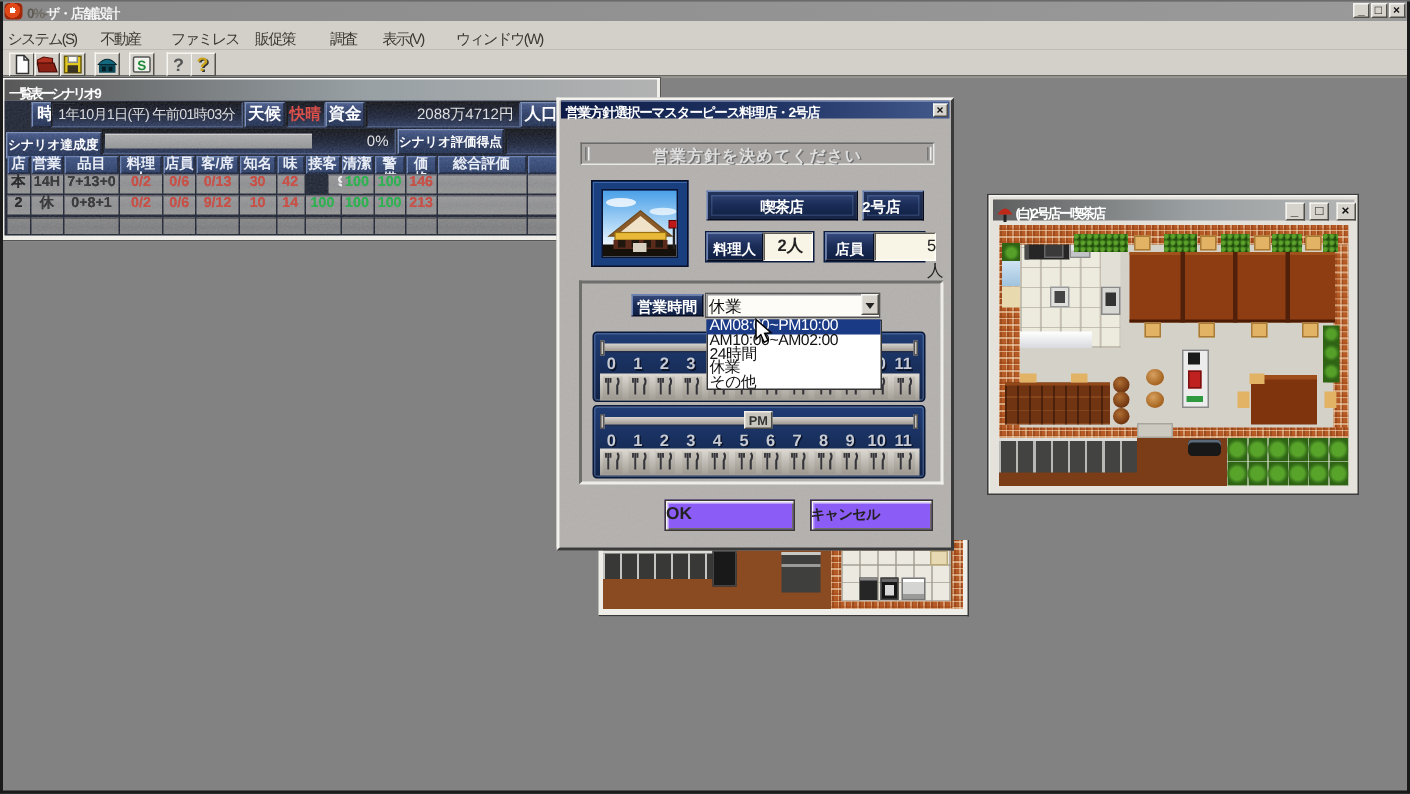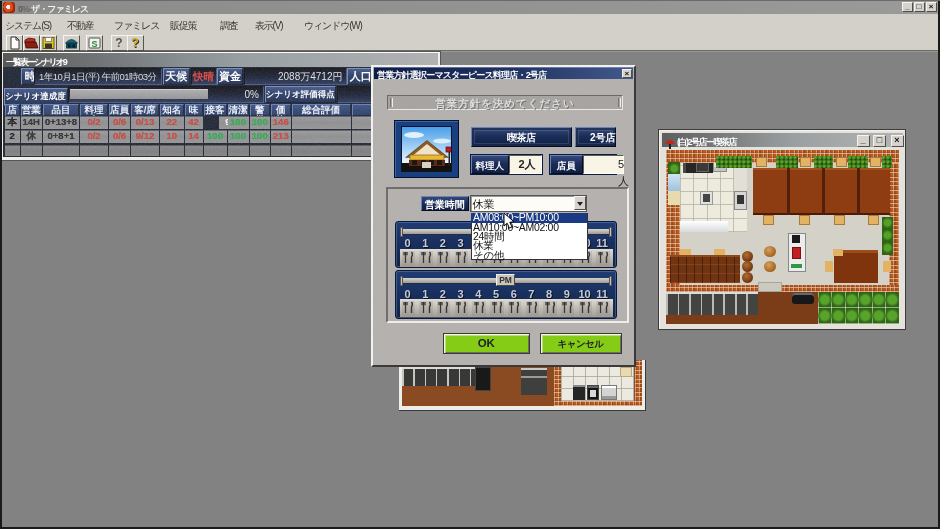--- a/index.html
+++ b/index.html
@@ -2,28 +2,28 @@
 <html><head><meta charset="utf-8"><title>page</title><style>
 *{margin:0;padding:0;box-sizing:border-box;}
 html,body{width:940px;height:529px;overflow:hidden;background:#000;}
 body{font-family:"Liberation Sans",sans-serif;position:relative;}
 .ab{position:absolute;}
 .navy{background:linear-gradient(180deg,#35497c 0%,#1b2d58 45%,#102043 100%);border-top:1px solid #6a82b4;border-left:1px solid #6a82b4;border-right:1px solid #060d20;border-bottom:1px solid #060d20;color:#fff;text-align:center;}
 .dk{background:linear-gradient(180deg,#01030a 0%,#0a1226 55%,#1c2a4e 100%);border-top:1px solid #000;border-left:1px solid #000;border-right:1px solid #3a4a74;border-bottom:1px solid #3a4a74;color:#e8e8e8;}
 .hcell{background:linear-gradient(180deg,#2c4376 0%,#1a2e59 100%);border:1px solid #0a1530;border-top-color:#5a74ac;border-left-color:#5a74ac;color:#e9edf5;text-align:center;font-weight:bold;}
 .mcell{background:linear-gradient(180deg,#929292 0%,#848486 50%,#8c8c8a 100%);box-shadow:inset 0 1px 0 #50505a;text-align:center;font-weight:bold;}
 .mcell2{background:linear-gradient(180deg,#7d7d7b 0%,#727274 60%,#7a7a78 100%);box-shadow:inset 0 1px 0 #4a4a4a;}
-.btn3d{background:#84cc16;border:1px solid #3a3833;box-shadow:inset 1px 1px 0 #f6f5f2,inset 2px 2px 0 rgba(255,255,255,.4),inset -1px -1px 0 #6e6c64;text-align:center;color:#1a1a1a;}
+.btn3d{background:#8b5cf6;border:1px solid #3a3833;box-shadow:inset 1px 1px 0 #f6f5f2,inset 2px 2px 0 rgba(255,255,255,.4),inset -1px -1px 0 #6e6c64;color:#1a1a1a;}
 .tb{font-weight:bold;color:#fff;white-space:nowrap;}
 </style></head><body>
 
 <div class="ab" style="left:0;top:0;width:940px;height:529px;background:#828282;"></div>
 <div class="ab" style="left:2px;top:1px;width:936px;height:13px;background:linear-gradient(90deg,#8b8b8b,#9a9a9a);"></div>
 <div class="ab" style="left:3px;top:2px;width:12px;height:11px;background:radial-gradient(circle at 45% 45%,#fff 0 2px,#e04818 2px 5px,#a02808 5px);border-radius:3px;"></div>
-<div class="ab tb" style="left:18px;top:2.5px;font-size:9px;letter-spacing:-1px;color:#5e5a52;">0<span style="color:#6e6a62">%-</span><span style="color:#f2f2f2">ザ・ファミレス</span></div>
+<div class="ab tb" style="left:18px;top:2.5px;font-size:9px;letter-spacing:-1px;color:#5e5a52;">0<span style="color:#6e6a62">%-</span><span style="color:#f2f2f2">ザ・店舗設計</span></div>
 <div class="ab" style="left:902px;top:2px;width:11px;height:10px;background:#d6d3cc;border-top:1px solid #f4f3f0;border-left:1px solid #f4f3f0;border-right:1px solid #504e48;border-bottom:1px solid #504e48;font-size:8px;line-height:8px;text-align:center;font-weight:bold;color:#111;">_</div>
 <div class="ab" style="left:913.5px;top:2px;width:11px;height:10px;background:#d6d3cc;border-top:1px solid #f4f3f0;border-left:1px solid #f4f3f0;border-right:1px solid #504e48;border-bottom:1px solid #504e48;font-size:8px;line-height:8px;text-align:center;font-weight:bold;color:#111;">□</div>
 <div class="ab" style="left:925.5px;top:2px;width:11px;height:10px;background:#d6d3cc;border-top:1px solid #f4f3f0;border-left:1px solid #f4f3f0;border-right:1px solid #504e48;border-bottom:1px solid #504e48;font-size:8px;line-height:8px;text-align:center;font-weight:bold;color:#111;">×</div>
 <div class="ab" style="left:2px;top:14px;width:936px;height:19px;background:#d3d0c9;"></div>
 <div class="ab" style="left:5px;top:18.5px;font-size:10px;letter-spacing:-1.2px;color:#3c3933;white-space:nowrap;">システム(S)</div>
 <div class="ab" style="left:67px;top:18.5px;font-size:10px;letter-spacing:-1.2px;color:#3c3933;white-space:nowrap;">不動産</div>
 <div class="ab" style="left:114px;top:18.5px;font-size:10px;letter-spacing:-1.2px;color:#3c3933;white-space:nowrap;">ファミレス</div>
 <div class="ab" style="left:170px;top:18.5px;font-size:10px;letter-spacing:-1.2px;color:#3c3933;white-space:nowrap;">販促策</div>
 <div class="ab" style="left:220px;top:18.5px;font-size:10px;letter-spacing:-1.2px;color:#3c3933;white-space:nowrap;">調査</div>
 <div class="ab" style="left:255px;top:18.5px;font-size:10px;letter-spacing:-1.2px;color:#3c3933;white-space:nowrap;">表示(V)</div>
@@ -95,25 +95,25 @@
 <div class="ab hcell" style="left:160px;top:103.5px;width:23.5px;height:12px;font-size:9.5px;line-height:10px;"><span style="">知名</span></div>
 <div class="ab hcell" style="left:184.5px;top:103.5px;width:18px;height:12px;font-size:9.5px;line-height:10px;"><span style="">味</span></div>
 <div class="ab hcell" style="left:203.5px;top:103.5px;width:23px;height:12px;font-size:9.5px;line-height:10px;"><span style="">接客</span></div>
 <div class="ab hcell" style="left:227.5px;top:103.5px;width:21px;height:12px;font-size:9.5px;line-height:10px;"><span style="">清潔</span></div>
 <div class="ab hcell" style="left:249.5px;top:103.5px;width:20.5px;height:12px;font-size:9.5px;line-height:10px;"><span style="">警備</span></div>
 <div class="ab hcell" style="left:271px;top:103.5px;width:19.5px;height:12px;font-size:9.5px;line-height:10px;"><span style="">価格</span></div>
 <div class="ab hcell" style="left:291.5px;top:103.5px;width:59px;height:12px;font-size:9.5px;line-height:10px;"><span style="">総合評価</span></div>
 <div class="ab hcell" style="left:352px;top:103.5px;width:85px;height:12px;font-size:9.5px;line-height:10px;"><span style="">経常利益</span></div>
 <div class="ab mcell" style="left:5px;top:116px;width:14.5px;height:13px;font-size:9.5px;line-height:11px;"><span style="color:#111;text-shadow:0 0 0.35px #111;">本</span></div>
 <div class="ab mcell" style="left:20.5px;top:116px;width:21.5px;height:13px;font-size:9.5px;line-height:11px;"><span style="color:#222;text-shadow:0 0 0.35px #222;">14H</span></div>
-<div class="ab mcell" style="left:43px;top:116px;width:36px;height:13px;font-size:9.5px;line-height:11px;"><span style="color:#222;text-shadow:0 0 0.35px #222;">0+13+8</span></div>
+<div class="ab mcell" style="left:43px;top:116px;width:36px;height:13px;font-size:9.5px;line-height:11px;"><span style="color:#222;text-shadow:0 0 0.35px #222;">7+13+0</span></div>
 <div class="ab mcell" style="left:80px;top:116px;width:28px;height:13px;font-size:9.5px;line-height:11px;"><span style="color:#c23a2e;text-shadow:0 0 0.35px #c23a2e;">0/2</span></div>
 <div class="ab mcell" style="left:109px;top:116px;width:21px;height:13px;font-size:9.5px;line-height:11px;"><span style="color:#c23a2e;text-shadow:0 0 0.35px #c23a2e;">0/6</span></div>
 <div class="ab mcell" style="left:131px;top:116px;width:28px;height:13px;font-size:9.5px;line-height:11px;"><span style="color:#c23a2e;text-shadow:0 0 0.35px #c23a2e;">0/13</span></div>
-<div class="ab mcell" style="left:160px;top:116px;width:23.5px;height:13px;font-size:9.5px;line-height:11px;"><span style="color:#c23a2e;text-shadow:0 0 0.35px #c23a2e;">22</span></div>
+<div class="ab mcell" style="left:160px;top:116px;width:23.5px;height:13px;font-size:9.5px;line-height:11px;"><span style="color:#c23a2e;text-shadow:0 0 0.35px #c23a2e;">30</span></div>
 <div class="ab mcell" style="left:184.5px;top:116px;width:18px;height:13px;font-size:9.5px;line-height:11px;"><span style="color:#c23a2e;text-shadow:0 0 0.35px #c23a2e;">42</span></div>
 <div class="ab mcell" style="left:219px;top:116px;width:23px;height:13px;font-size:9.5px;line-height:11px;"><span style="color:#ececec;text-shadow:0 0 0.35px #ececec;">92</span></div>
 <div class="ab mcell" style="left:227.5px;top:116px;width:21px;height:13px;font-size:9.5px;line-height:11px;"><span style="color:#16a83a;text-shadow:0 0 0.35px #16a83a;">100</span></div>
 <div class="ab mcell" style="left:249.5px;top:116px;width:20.5px;height:13px;font-size:9.5px;line-height:11px;"><span style="color:#16a83a;text-shadow:0 0 0.35px #16a83a;">100</span></div>
 <div class="ab mcell" style="left:271px;top:116px;width:19.5px;height:13px;font-size:9.5px;line-height:11px;"><span style="color:#c23a2e;text-shadow:0 0 0.35px #c23a2e;">146</span></div>
 <div class="ab mcell" style="left:291.5px;top:116px;width:59px;height:13px;font-size:9.5px;line-height:11px;"><span style="color:#111;text-shadow:0 0 0.35px #111;"></span></div>
 <div class="ab mcell" style="left:352px;top:116px;width:85px;height:13px;font-size:9.5px;line-height:11px;"><span style="color:#111;text-shadow:0 0 0.35px #111;"></span></div>
 <div class="ab mcell" style="left:5px;top:130px;width:14.5px;height:13px;font-size:9.5px;line-height:11px;"><span style="color:#111;text-shadow:0 0 0.35px #111;">2</span></div>
 <div class="ab mcell" style="left:20.5px;top:130px;width:21.5px;height:13px;font-size:9.5px;line-height:11px;"><span style="color:#222;text-shadow:0 0 0.35px #222;">休</span></div>
 <div class="ab mcell" style="left:43px;top:130px;width:36px;height:13px;font-size:9.5px;line-height:11px;"><span style="color:#222;text-shadow:0 0 0.35px #222;">0+8+1</span></div>
@@ -276,21 +276,21 @@
       <rect x="27" y="33" width="5" height="5" fill="#20180e"></rect>
       <rect x="35" y="33" width="5" height="5" fill="#20180e"></rect>
       <rect x="20" y="35" width="9" height="6" fill="#d8d0c0"></rect>
       <rect x="44" y="20" width="7" height="5" fill="#c01818" stroke="#600808" stroke-width="0.7"></rect>
       <rect x="46.5" y="25" width="1.6" height="14" fill="#222"></rect>
     </svg>
   </div>
 <div class="ab navy" style="left:471px;top:126.5px;width:100.5px;height:20.5px;box-shadow:inset 0 0 0 2px rgba(10,20,50,.55),inset 0 0 0 3px rgba(120,150,200,.25);"></div>
 <div class="ab tb" style="left:471px;top:131px;width:100.5px;text-align:center;font-size:10px;letter-spacing:-0.5px;">喫茶店</div>
 <div class="ab navy" style="left:574.5px;top:126.5px;width:41px;height:20.5px;box-shadow:inset 0 0 0 2px rgba(10,20,50,.55),inset 0 0 0 3px rgba(120,150,200,.25);"></div>
-<div class="ab tb" style="left:574.5px;top:131px;width:41px;text-align:right;font-size:10px;">2号店</div>
+<div class="ab tb" style="left:574.5px;top:131px;width:41px;text-align:left;font-size:10px;font-family:Liberation Mono, monospace;">2号店</div>
 <div class="ab" style="left:470px;top:154px;width:72.5px;height:21px;border:1px solid #0c1c3e;"></div>
 <div class="ab" style="left:549px;top:154px;width:67.5px;height:21px;border:1px solid #0c1c3e;"></div>
 <div class="ab navy" style="left:471px;top:155px;width:37.5px;height:19px;"></div>
 <div class="ab tb" style="left:471px;top:159.5px;width:37.5px;text-align:center;font-size:9.5px;">料理人</div>
 <div class="ab" style="left:509px;top:155px;width:32.5px;height:19px;background:#f8f4e6;border-top:1px solid #5f5d55;border-left:1px solid #5f5d55;border-right:1px solid #fffef8;border-bottom:1px solid #fffef8;font-size:11px;font-weight:bold;color:#222;text-align:right;line-height:17px;padding-right:5px;">2人</div>
 <div class="ab navy" style="left:550px;top:155px;width:32.5px;height:19px;"></div>
 <div class="ab tb" style="left:550px;top:159.5px;width:32.5px;text-align:center;font-size:9.5px;">店員</div>
 <div class="ab" style="left:583px;top:155px;width:32.5px;height:19px;background:#f8f4e6;border-top:1px solid #5f5d55;border-left:1px solid #5f5d55;border-right:1px solid #fffef8;border-bottom:1px solid #fffef8;font-size:11px;font-weight:normal;color:#222;text-align:right;line-height:17px;padding-right:5px;padding-left:34px;">5人</div>
 <div class="ab" style="left:386px;top:187px;width:242.5px;height:136px;border-top:2px solid #6e6e6c;border-left:2px solid #6e6e6c;border-right:2px solid #eeede9;border-bottom:2px solid #eeede9;"></div>
 <div class="ab navy" style="left:421px;top:195.5px;width:47.5px;height:15.5px;"></div>

